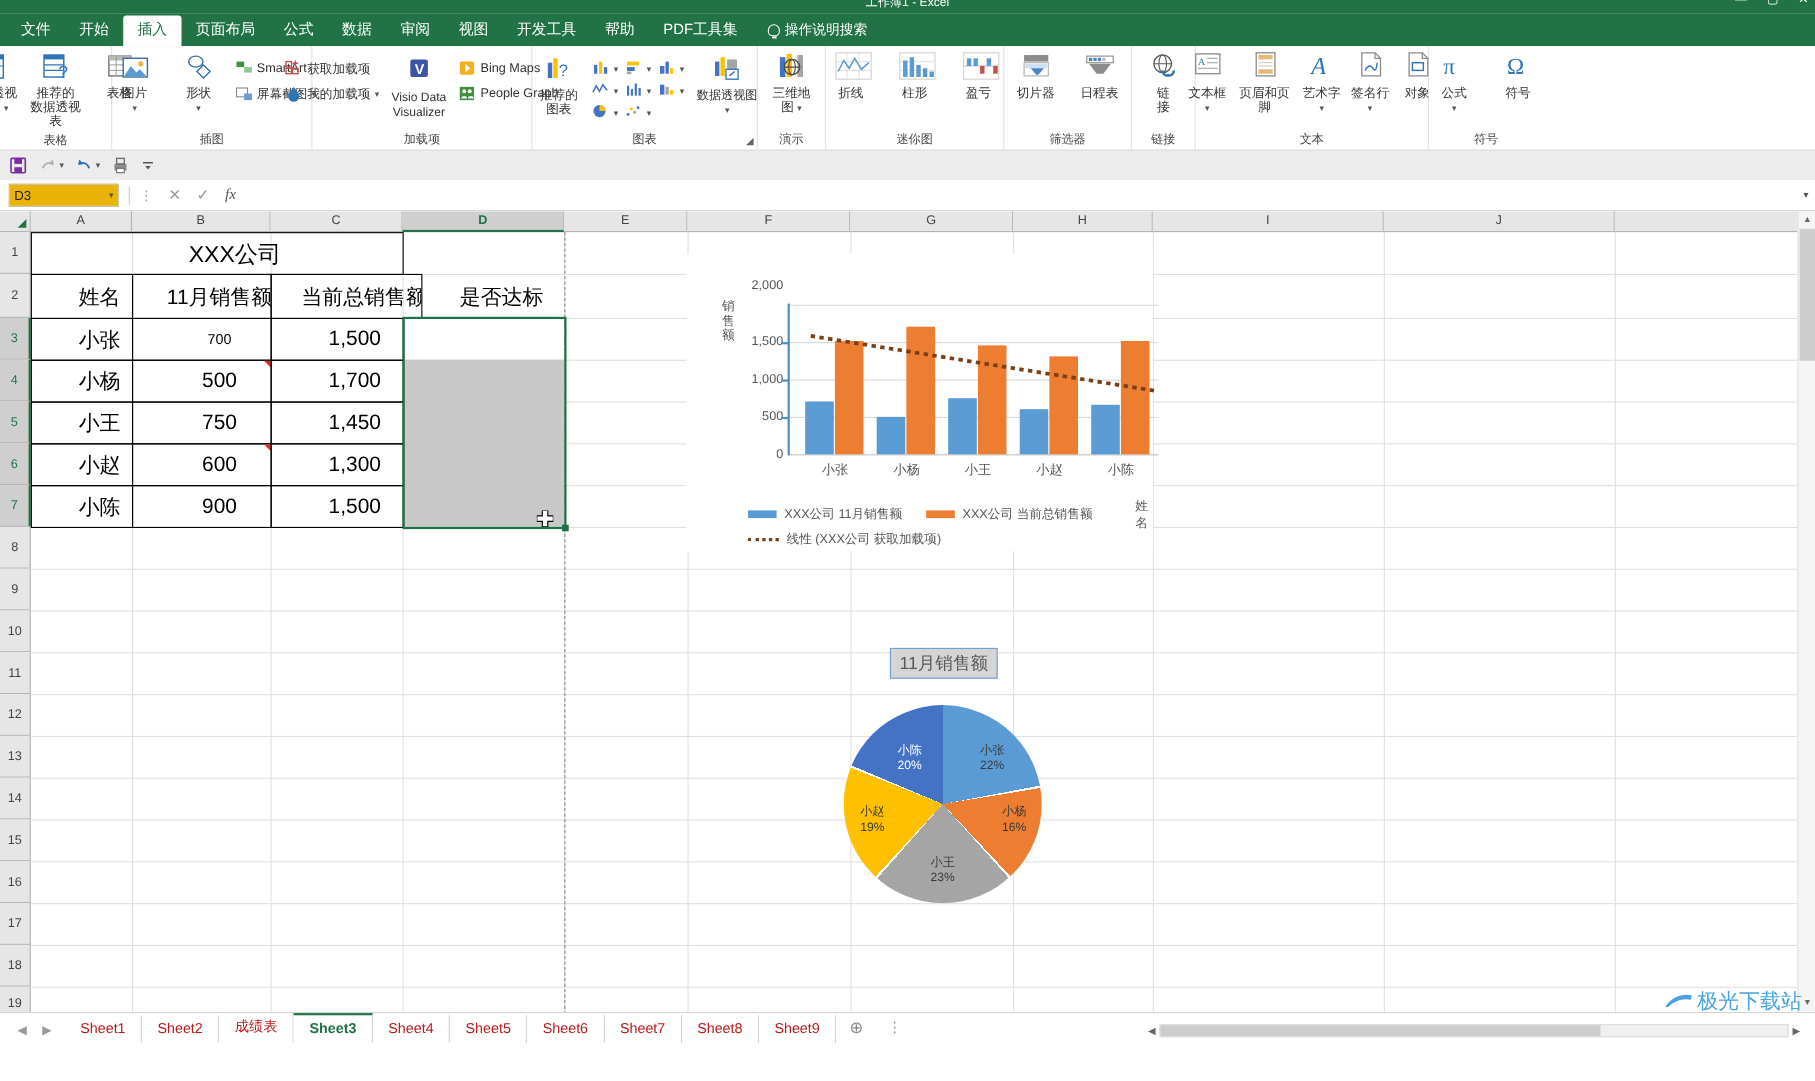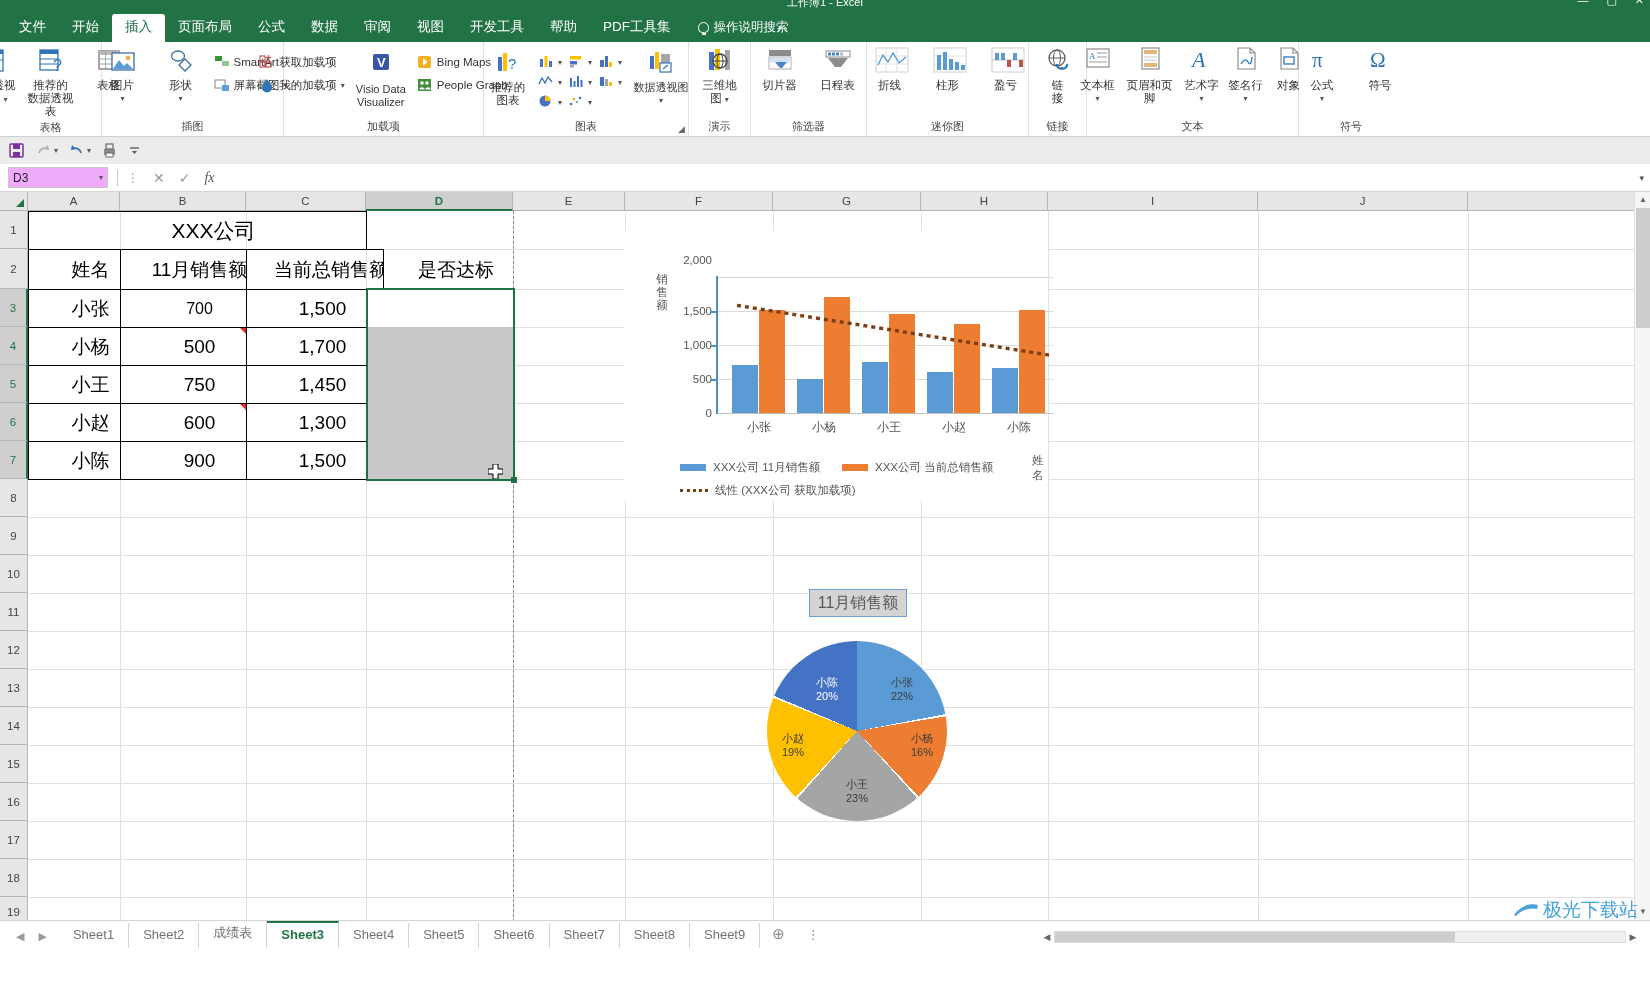--- a/index.html
+++ b/index.html
@@ -76,21 +76,21 @@
     background: #ececec; display: flex; align-items: center; padding-left: 8px; gap: 10px;
   }
   .qat .qbtn { display:flex; align-items:center; gap:2px; font-size:14px; color:#555; cursor:default;}
 
   
   .fbar {
     position: absolute; top: 164px; left: 0; width: 1650px; height: 28px;
     background: #fff; display: flex; align-items: center; border-bottom: 1px solid #d4d4d4;
   }
   .namebox {
-    width: 100px; height: 21px; margin-left: 8px; border: 1px solid #c6c6c6; background:#f0abfc;
+    width: 100px; height: 21px; margin-left: 8px; border: 1px solid #c6c6c6; background:#eab308;
     display: flex; align-items: center; justify-content: space-between;
     font-size: 12px; padding: 0 4px; color: #222;
   }
   .vsep { width:1px; height:16px; background:#c9c9c9; margin:0 9px; }
   .fbtns { display: flex; gap: 14px; color: #9a9a9a; font-size: 14px; align-items:center;}
   .finput {
     flex: 1; height: 21px; margin: 0 8px 0 10px; border: none; outline: none;
     font-size: 12.5px; color: #222; background: transparent;
   }
   .fdrop { margin-right: 6px; font-size: 9px; color: #555; }
@@ -159,21 +159,21 @@
   .pie { position: absolute; border-radius: 50%; }
   .pielabel { position: absolute; font-size: 11px; color: #3a3a3a; text-align: center; line-height: 14px; white-space: nowrap;}
 
   
   .sheetbar {
     position: absolute; top: 920px; left: 0; width: 1650px; height: 28px;
     background: #fff; display: flex; align-items: flex-end; border-top: 1px solid #d4d4d4;
   }
   .navarrows { display: flex; gap: 14px; padding: 0 12px 5px 16px; color: #9a9a9a; font-size: 11px;}
   .stab {
-    padding: 4px 14px 6px 14px; font-size: 13px; color: #737373; cursor: default;
+    padding: 4px 14px 6px 14px; font-size: 13px; color: #b91c1c; cursor: default;
     border-right: 1px solid #d4d4d4; white-space: nowrap;
   }
   .stab.active { color: #217346; font-weight: bold; border-top: 2px solid #217346; background:#fff;}
   .addsheet { padding: 0 12px 5px 12px; font-size: 15px; color: #888; }
   .sheet-dots { padding: 0 10px 6px 10px; color:#888; font-size:13px;}
   .hscroll { position:absolute; right: 10px; bottom: 4px; width: 600px; height: 14px; display:flex; align-items:center;}
   .hscroll .track { flex:1; height: 12px; background:#f0f0f0; border:1px solid #dcdcdc; position:relative;}
   .hscroll .thumb { position:absolute; left:0; top:0; height:10px; width: 400px; background:#cdcdcd;}
   .hs-arrow { width:14px; text-align:center; font-size:9px; color:#666;}
 
@@ -505,50 +505,20 @@
               <line x1="8" y1="14" x2="22" y2="14" stroke="#4a4a4a" stroke-width="1"></line>
             </svg>
           </span>
           <span class="cap">三维地</span>
           <span class="cap2">图 <span class="chev">▾</span></span>
         </div>
       </div>
       <div class="rgroup-label">演示</div>
     </div>
 
-    <div class="rgroup" style="width:116px">
-      <div class="rgroup-items">
-        <div class="bigbtn">
-          <span class="i32">
-            <svg width="30" height="30" viewBox="0 0 30 30">
-              <rect x="4" y="3" width="22" height="6" fill="#8c8c8c"></rect>
-              <rect x="4" y="10" width="22" height="12" fill="#fff" stroke="#b0b0b0"></rect>
-              <rect x="5" y="11" width="20" height="4" fill="#cfe2f3"></rect>
-              <path d="M10 15 L22 15 L17 21 L15 21 Z" fill="#4a86c7"></path>
-            </svg>
-          </span>
-          <span class="cap">切片器</span>
-        </div>
-        <div class="bigbtn">
-          <span class="i32">
-            <svg width="30" height="30" viewBox="0 0 30 30">
-              <rect x="3" y="4" width="24" height="6" fill="#fff" stroke="#8c8c8c"></rect>
-              <rect x="5" y="5.5" width="3" height="3" fill="#4a86c7"></rect>
-              <rect x="9" y="5.5" width="3" height="3" fill="#4a86c7"></rect>
-              <rect x="13" y="5.5" width="3" height="3" fill="#4a86c7"></rect>
-              <rect x="17" y="5.5" width="3" height="3" fill="#bbb"></rect>
-              <path d="M5 11 L25 11 L18 20 L12 20 Z" fill="#8c8c8c"></path>
-            </svg>
-          </span>
-          <span class="cap">日程表</span>
-        </div>
-      </div>
-      <div class="rgroup-label">筛选器</div>
-    </div>
-
     <div class="rgroup" style="width:162px">
       <div class="rgroup-items">
         <div class="bigbtn">
           <span class="i32">
             <svg width="34" height="26" viewBox="0 0 34 26">
               <rect x="1" y="1" width="32" height="24" fill="none" stroke="#d0d0d0"></rect>
               <line x1="1" y1="9" x2="33" y2="9" stroke="#e3e3e3"></line>
                 <line x1="1" y1="17" x2="33" y2="17" stroke="#e3e3e3"></line>
               <line x1="11" y1="1" x2="11" y2="25" stroke="#e3e3e3"></line>
                 <line x1="22" y1="1" x2="22" y2="25" stroke="#e3e3e3"></line>
@@ -581,20 +551,50 @@
               <rect x="10" y="6" width="4" height="7" fill="#5b9bd5"></rect>
               <rect x="16" y="13" width="4" height="7" fill="#c0504d"></rect>
               <rect x="22" y="6" width="4" height="7" fill="#5b9bd5"></rect>
               <rect x="28" y="13" width="4" height="7" fill="#c0504d"></rect>
             </svg>
           </span>
           <span class="cap">盈亏</span>
         </div>
       </div>
       <div class="rgroup-label">迷你图</div>
+    </div>
+
+    <div class="rgroup" style="width:116px">
+      <div class="rgroup-items">
+        <div class="bigbtn">
+          <span class="i32">
+            <svg width="30" height="30" viewBox="0 0 30 30">
+              <rect x="4" y="3" width="22" height="6" fill="#8c8c8c"></rect>
+              <rect x="4" y="10" width="22" height="12" fill="#fff" stroke="#b0b0b0"></rect>
+              <rect x="5" y="11" width="20" height="4" fill="#cfe2f3"></rect>
+              <path d="M10 15 L22 15 L17 21 L15 21 Z" fill="#4a86c7"></path>
+            </svg>
+          </span>
+          <span class="cap">切片器</span>
+        </div>
+        <div class="bigbtn">
+          <span class="i32">
+            <svg width="30" height="30" viewBox="0 0 30 30">
+              <rect x="3" y="4" width="24" height="6" fill="#fff" stroke="#8c8c8c"></rect>
+              <rect x="5" y="5.5" width="3" height="3" fill="#4a86c7"></rect>
+              <rect x="9" y="5.5" width="3" height="3" fill="#4a86c7"></rect>
+              <rect x="13" y="5.5" width="3" height="3" fill="#4a86c7"></rect>
+              <rect x="17" y="5.5" width="3" height="3" fill="#bbb"></rect>
+              <path d="M5 11 L25 11 L18 20 L12 20 Z" fill="#8c8c8c"></path>
+            </svg>
+          </span>
+          <span class="cap">日程表</span>
+        </div>
+      </div>
+      <div class="rgroup-label">筛选器</div>
     </div>
 
     <div class="rgroup" style="width:58px">
       <div class="rgroup-items">
         <div class="bigbtn">
           <span class="i32">
             <svg width="30" height="30" viewBox="0 0 30 30">
               <circle cx="14" cy="11" r="8" fill="none" stroke="#5a5a5a" stroke-width="1.3"></circle>
               <ellipse cx="14" cy="11" rx="3.5" ry="8" fill="none" stroke="#5a5a5a" stroke-width="1"></ellipse>
               <line x1="6" y1="11" x2="22" y2="11" stroke="#5a5a5a" stroke-width="1"></line>
@@ -823,21 +823,21 @@
       <div class="selhl" style="left:339px;top:116px;width:146px;height:152px"></div>
 
       <div class="cell bd ctr" style="left:0;top:0;width:339px;height:39px;font-size:21px">XXX公司</div>
 
       <div class="cell bd ctr" style="left:0;top:38px;width:93px;height:41px;font-size:19px">姓名</div>
       <div class="cell bd ctr" style="left:92px;top:38px;width:127px;height:41px;font-size:19px">11月销售额</div>
       <div class="cell bd ctr" style="left:218px;top:38px;width:138px;height:41px;font-size:19px">当前总销售额</div>
       <div class="cell ctr" style="left:339px;top:38px;width:146px;height:41px;font-size:19px">是否达标</div>
 
       <div class="cell bd ctr" style="left:0;top:78px;width:93px;height:39px;font-size:19px">小张</div>
-      <div class="cell bd ctr" style="left:92px;top:78px;width:127px;height:39px;font-size:16px">700</div>
+      <div class="cell bd ctr" style="left:92px;top:78px;width:127px;height:39px;font-size:13px">700</div>
       <div class="cell bd ctr" style="left:218px;top:78px;width:121px;height:39px;font-size:19px">1,500</div>
 
       <div class="cell bd ctr" style="left:0;top:116px;width:93px;height:39px;font-size:19px">小杨</div>
       <div class="cell bd ctr" style="left:92px;top:116px;width:127px;height:39px;font-size:19px">500</div>
       <div class="cmt-mark" style="left:212px;top:117px"></div>
       <div class="cell bd ctr" style="left:218px;top:116px;width:121px;height:39px;font-size:19px">1,700</div>
 
       <div class="cell bd ctr" style="left:0;top:154px;width:93px;height:39px;font-size:19px">小王</div>
       <div class="cell bd ctr" style="left:92px;top:154px;width:127px;height:39px;font-size:19px">750</div>
       <div class="cell bd ctr" style="left:218px;top:154px;width:121px;height:39px;font-size:19px">1,450</div>

